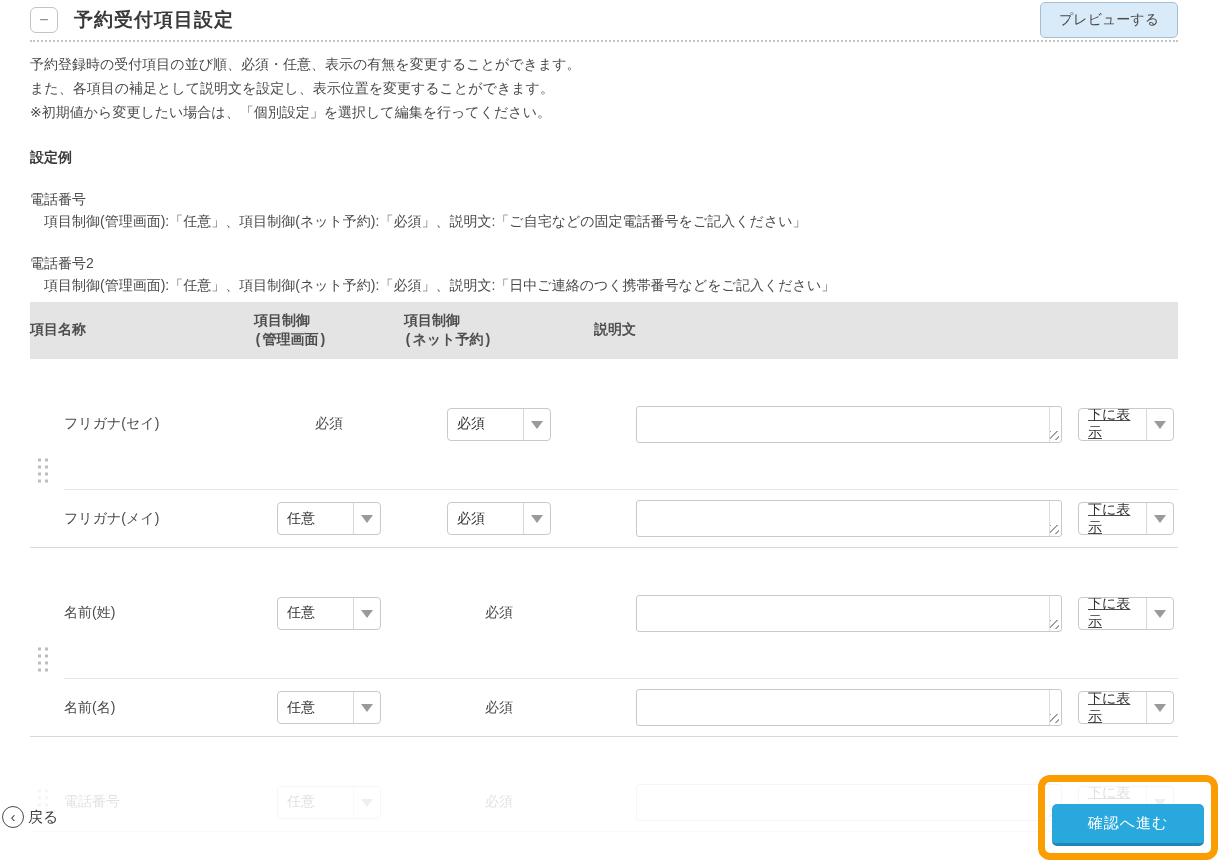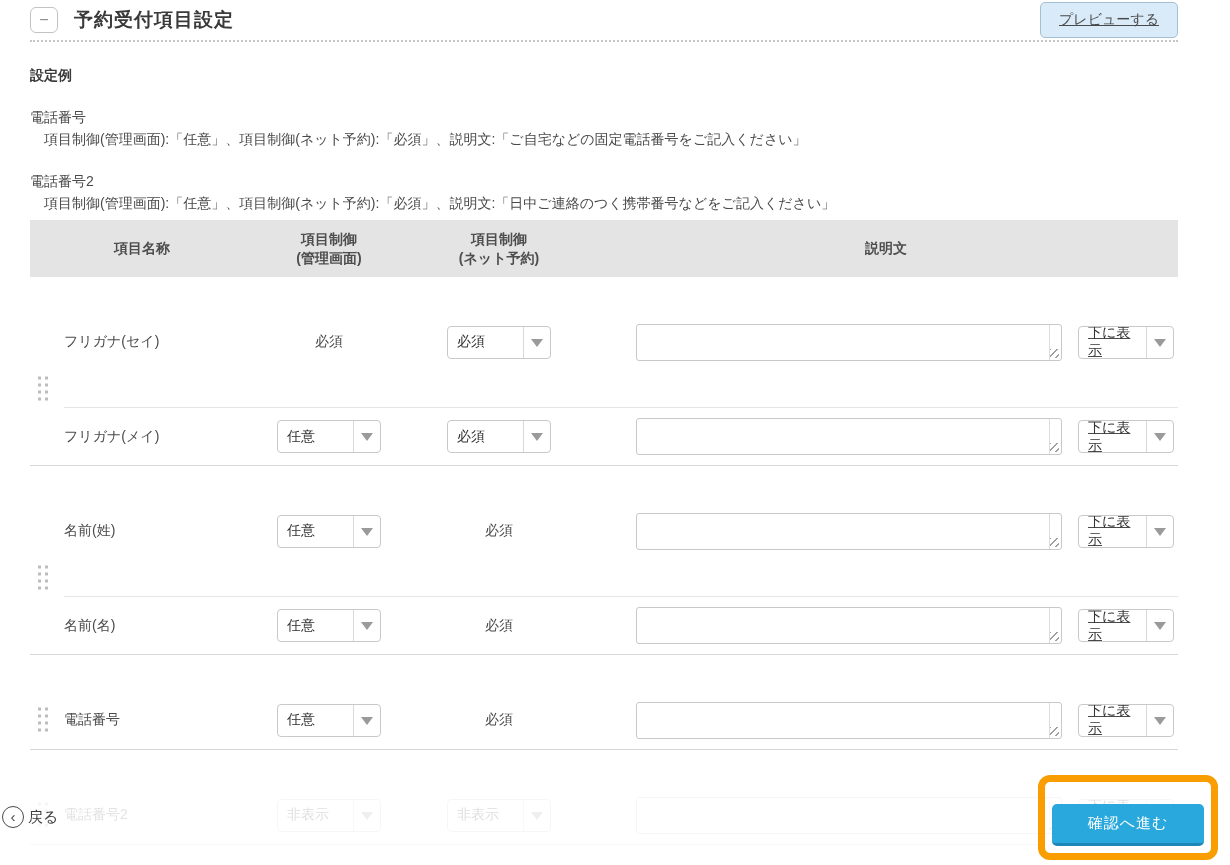--- a/index.html
+++ b/index.html
@@ -19,21 +19,20 @@
   .panel-header{display:flex;align-items:center;height:40px;position:relative;}
   .collapse-btn{
     width:28px;height:26px;border:1px solid #C3C3C3;border-radius:6px;background:#fff;
     color:#8A8A8A;font-size:16px;line-height:1;display:flex;align-items:center;justify-content:center;cursor:pointer;
   }
   .panel-title{font-size:19px;font-weight:bold;color:var(--txt-dark);margin-left:16px;letter-spacing:1px;}
   .preview-btn{
     position:absolute;right:0;top:2px;background:var(--preview-bg);border:1px solid var(--preview-border);
     border-radius:5px;padding:8px 18px;font-size:14px;color:#4A4A4A;cursor:pointer;
     font-family:inherit;
-    text-decoration:underline;
   }
   .dotted-sep{border-bottom:2px dotted #C5C5C5;margin-top:0;}
 
   
   .desc{margin-top:10px;line-height:24px;color:var(--txt);}
   .example{margin-top:22px;}
   .example-heading{font-weight:bold;color:var(--txt-dark);line-height:22px;}
   .example-case{line-height:22px;}
   .example-item{margin-top:20px;}
   .example-item-name{line-height:22px;}
@@ -51,21 +50,21 @@
     border:7px solid var(--orange);border-radius:14px;background:#fff;
     display:inline-flex;align-items:center;
   }
   .radio-annotation{margin-left:16px;padding:11px 22px 11px 14px;}
 
   
   .table{margin-top:6px;width:1148px;}
   .thead{
     background:var(--head-bg);height:57px;display:grid;
     grid-template-columns:224px 150px 190px 1fr;align-items:center;
-    font-weight:bold;color:#4E4E4E;text-align:center;line-height:19px;
+    font-weight:bold;color:#4E4E4E;text-align:left;line-height:19px;font-family:Liberation Mono, monospace;
   }
   .trow-group{position:relative;padding-left:34px;border-bottom:1px solid #D8D8D8;}
   .trow-group.faded{opacity:.32;border-bottom:none;}
   .drag-handle{
     position:absolute;left:6px;top:50%;transform:translateY(-50%);
     display:grid;grid-template-columns:4px 4px;grid-auto-rows:4px;gap:3px;cursor:grab;padding:2px;
   }
   .drag-handle i{width:3px;height:3px;background:#BDBDBD;display:block;}
   .trow{
     height:58px;display:grid;grid-template-columns:190px 150px 190px 1fr 106px;align-items:center;margin-top:36px;
@@ -120,20 +119,25 @@
 
 <div class="page">
 
   <div class="panel-header">
     <button class="collapse-btn">−</button>
     <h1 class="panel-title">予約受付項目設定</h1>
     <button class="preview-btn">プレビューする</button>
   </div>
   <div class="dotted-sep"></div>
 
+  <div class="desc">
+    <p>予約登録時の受付項目の並び順、必須・任意、表示の有無を変更することができます。</p>
+    <p>また、各項目の補足として説明文を設定し、表示位置を変更することができます。</p>
+    <p>※初期値から変更したい場合は、「個別設定」を選択して編集を行ってください。</p>
+  </div>
 
   <div class="example">
     <p class="example-heading">設定例</p>
     <div class="example-item">
       <p class="example-item-name">電話番号</p>
       <p class="example-item-detail">項目制御(管理画面):「任意」、項目制御(ネット予約):「必須」、説明文:「ご自宅などの固定電話番号をご記入ください」</p>
     </div>
     <div class="example-item">
       <p class="example-item-name">電話番号2</p>
       <p class="example-item-detail">項目制御(管理画面):「任意」、項目制御(ネット予約):「必須」、説明文:「日中ご連絡のつく携帯番号などをご記入ください」</p>

